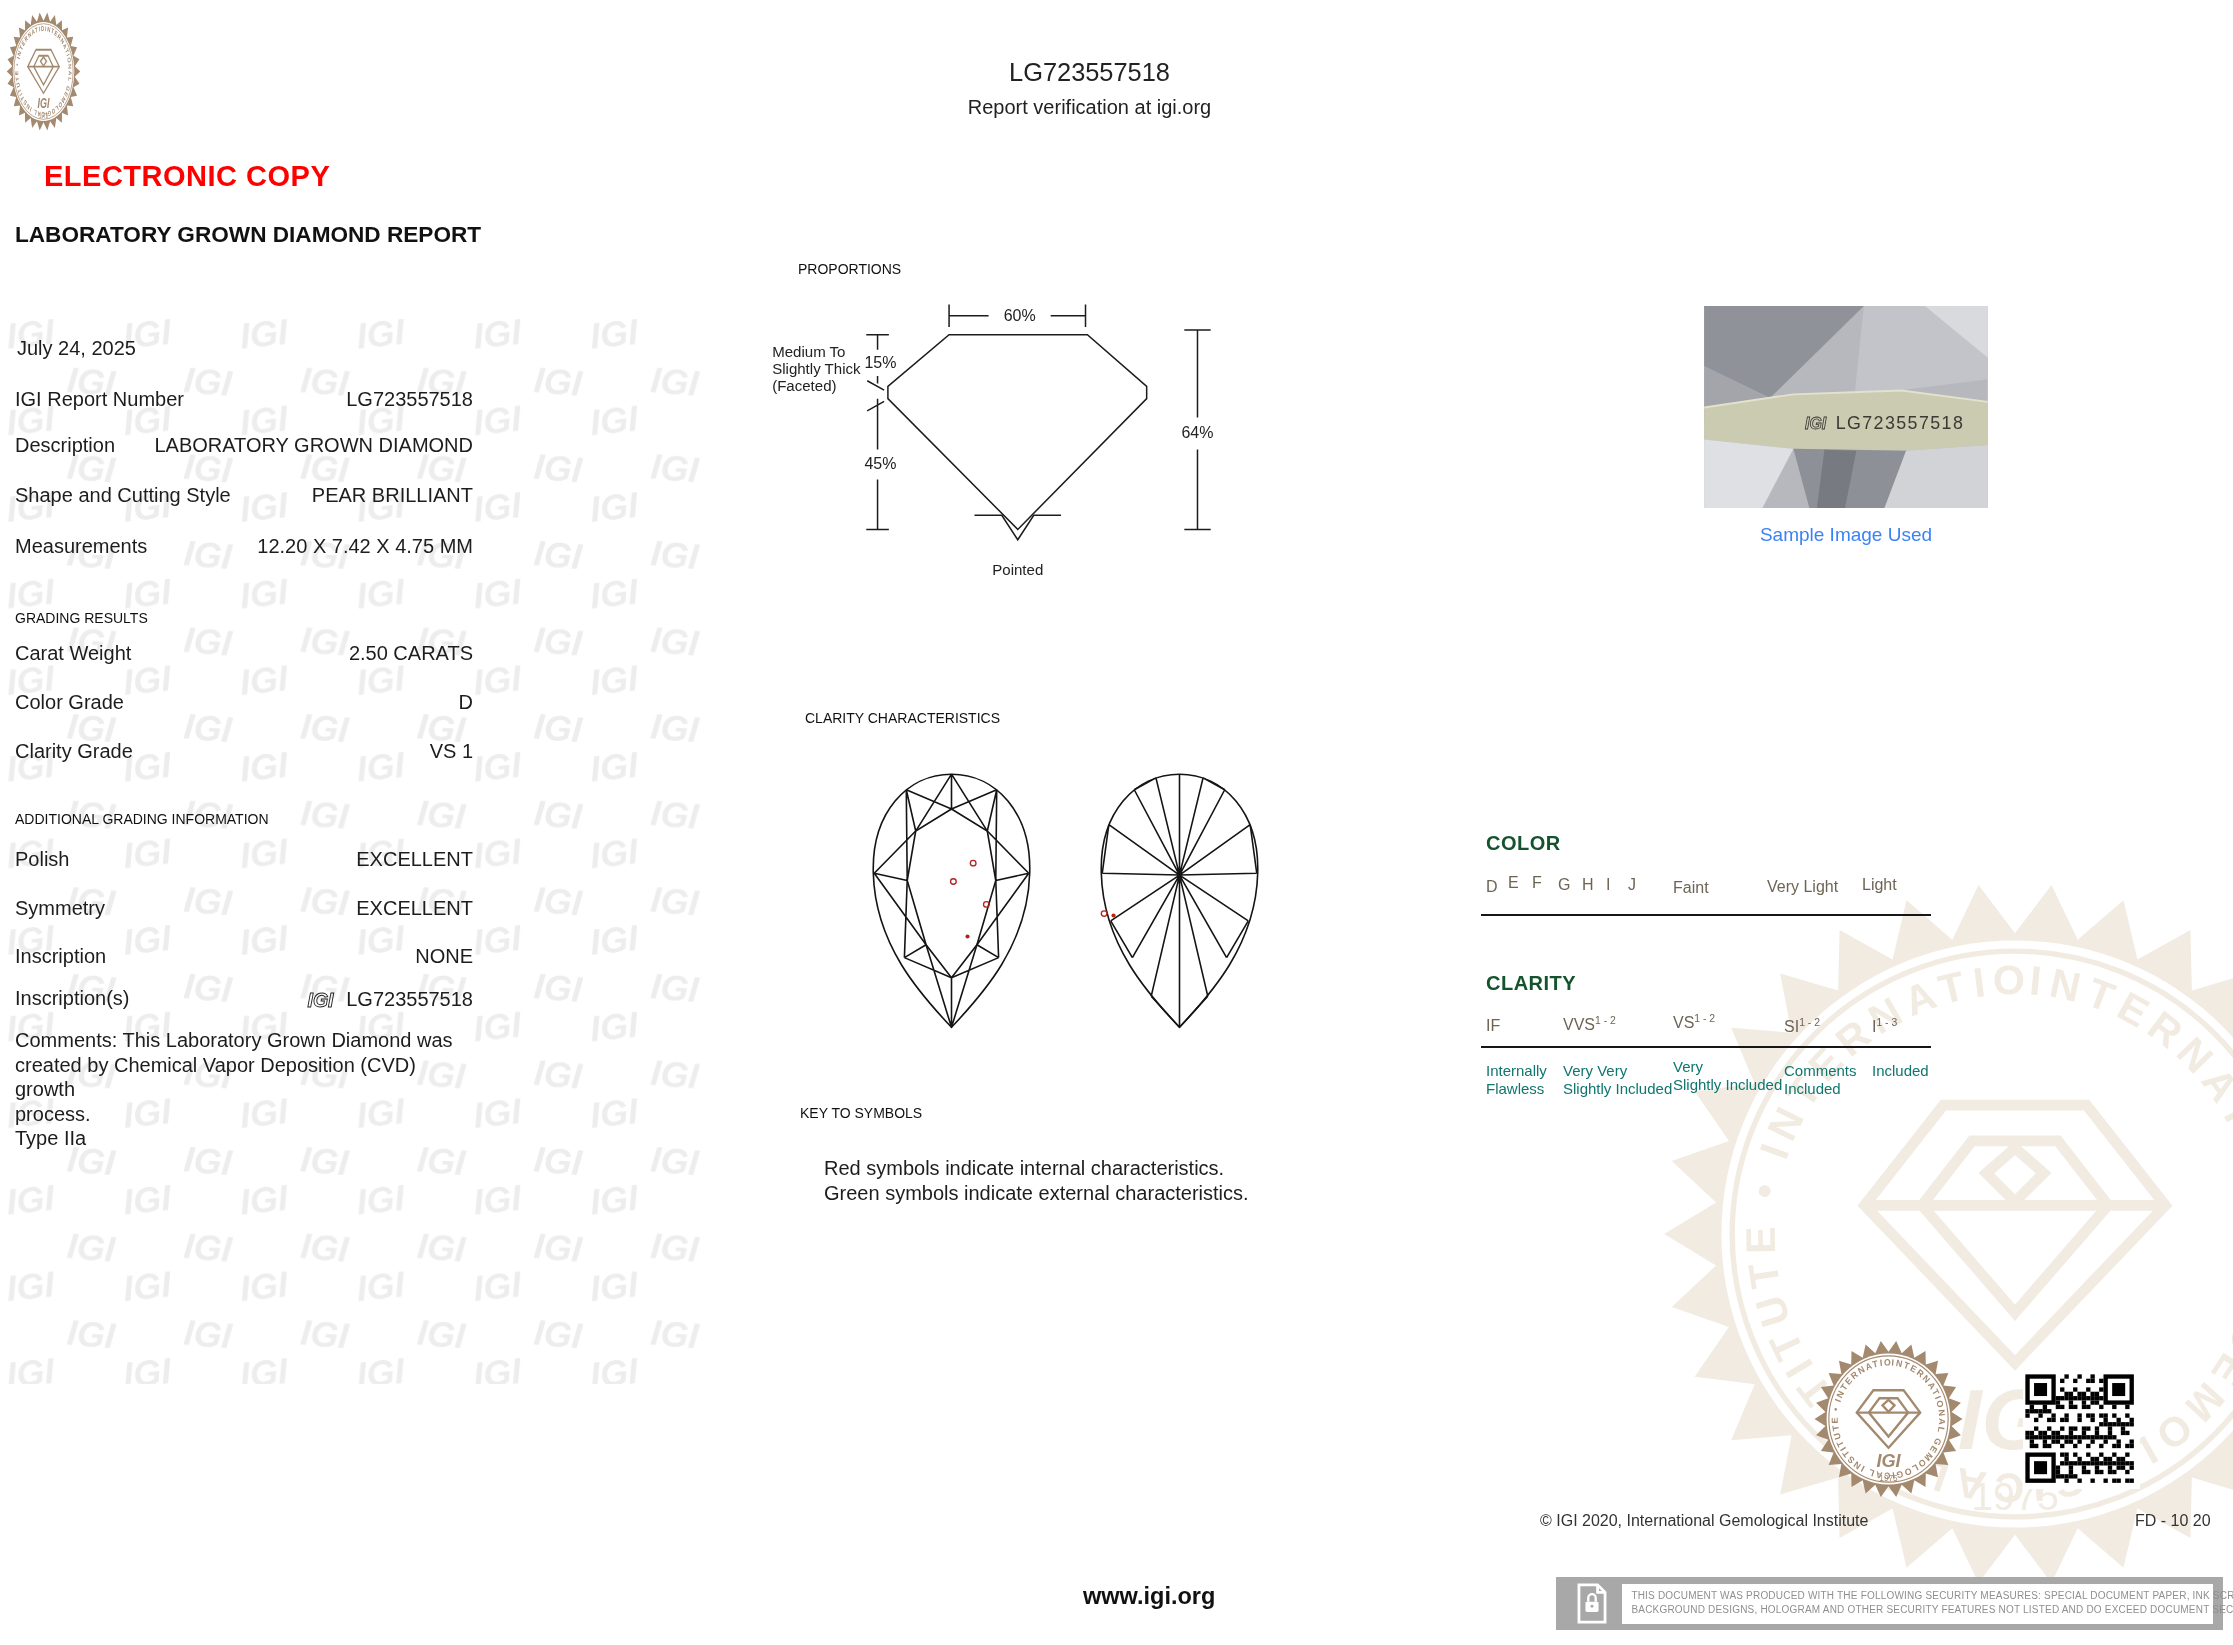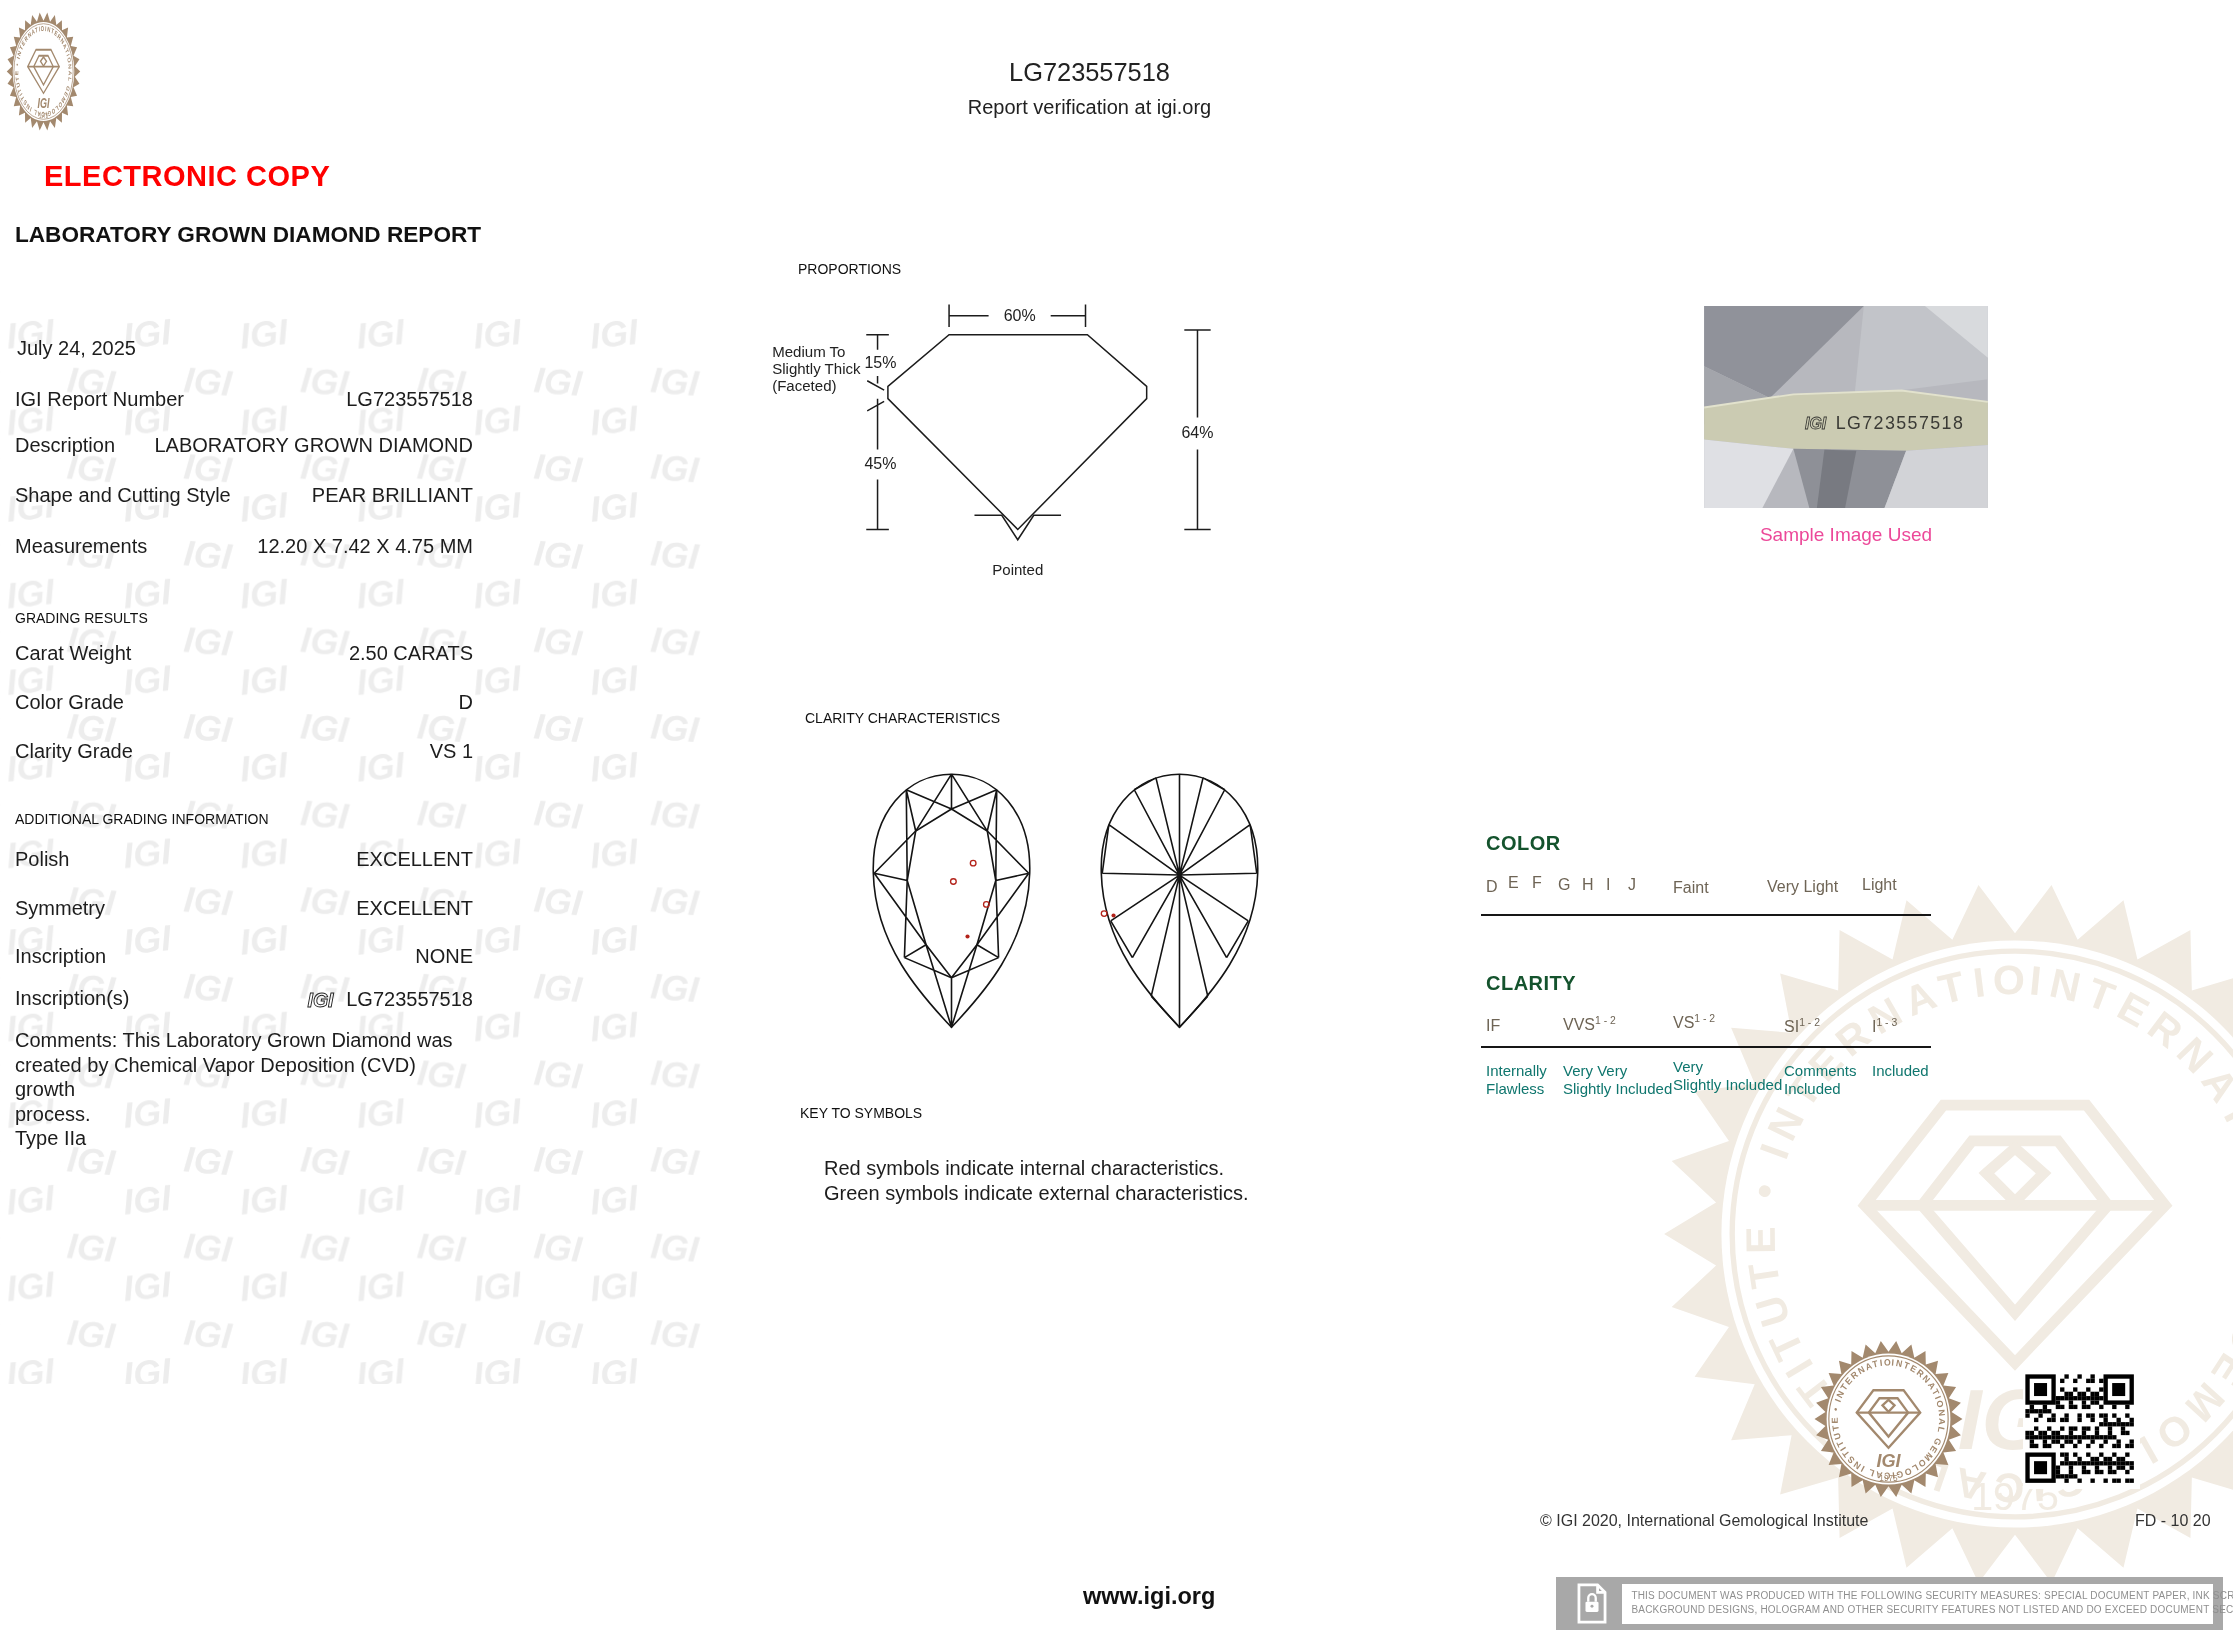--- a/index.html
+++ b/index.html
@@ -11,21 +11,21 @@
   .rpt-title{font-size:22.6px;font-weight:bold;color:#111;}
   .sech{font-size:14px;font-weight:normal;color:#111;margin-top:26px;}
   .lbl,.val{font-size:20px;color:#1d1d1d;}
   .rowline{position:absolute;left:15px;width:458px;height:24.5px;}
   .rowline .lbl{position:absolute;left:0;top:0;}
   .rowline .val{position:absolute;right:0;top:0;text-align:right;white-space:nowrap;}
   .comments{font-size:20px;line-height:24.5px;color:#1d1d1d;}
   .ctr{text-align:center;}
   .topnum{font-size:25.4px;color:#222;}
   .verif{font-size:20px;color:#222;}
-  .caption{font-size:19px;color:#ec4899;text-align:center;}
+  .caption{font-size:19px;color:#3b82f6;text-align:center;}
   .brown-h{font-size:20px;font-weight:bold;color:#14532d;letter-spacing:0.5px;}
   .scale-t{font-size:16px;color:#6e6455;}
   .scale-line{position:absolute;height:1.9px;background:#161616;}
   .tick{position:absolute;font-size:16px;color:#6e6455;white-space:nowrap;}
   .tick sup{font-size:10.4px;}
   .desc{position:absolute;font-size:15px;line-height:18px;color:#0f766e;white-space:nowrap;}
   .keyline{font-size:20px;color:#1d1d1d;line-height:24.5px;margin-top:32px;}
   .copyr{font-size:16px;color:#333;}
   .website{font-size:23.5px;font-weight:bold;color:#111;}
   .secbar{position:absolute;left:1556px;top:1577px;width:667px;height:53px;background:#a8a8a8;}

